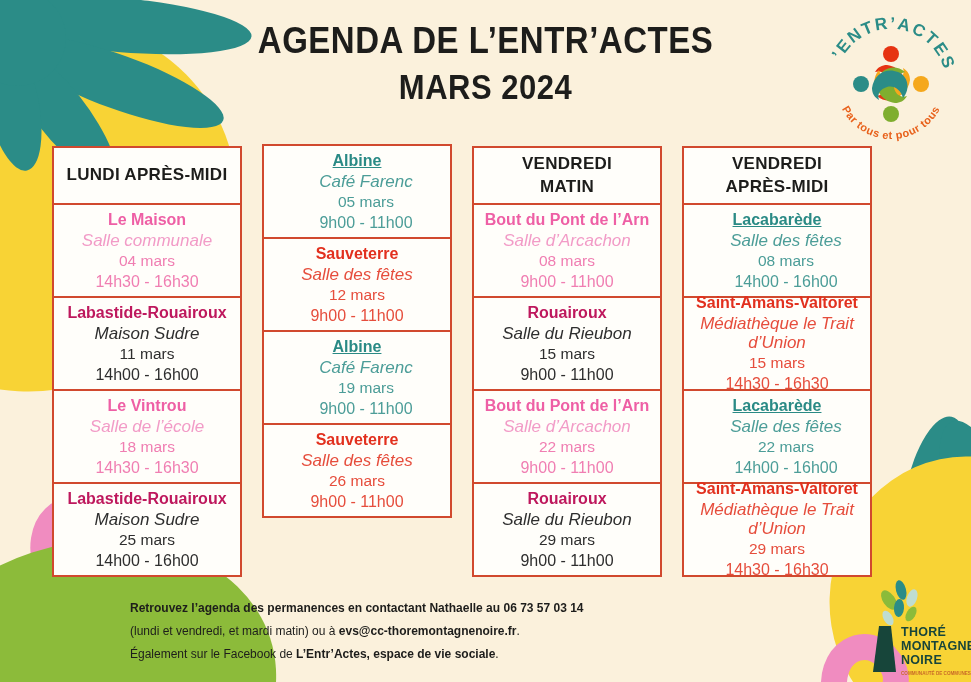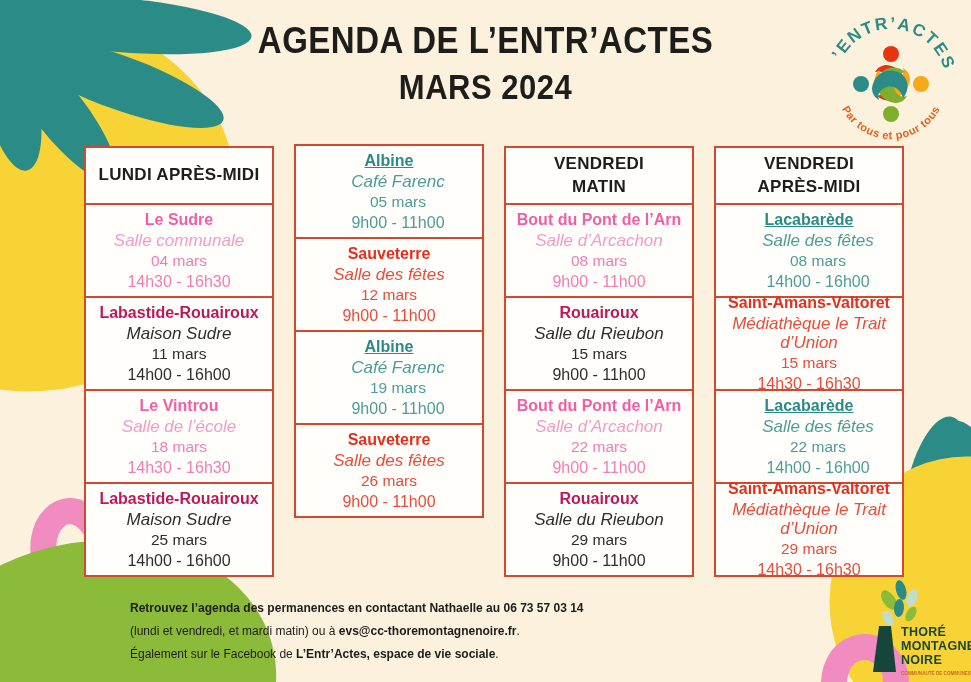--- a/index.html
+++ b/index.html
@@ -18,21 +18,21 @@
 
   
   #title-block { top:22px; left:0; width:971px; text-align:center; color:#1D1D1B; }
   #title-line1 { font-size:33px; font-weight:700; letter-spacing:.5px; transform:scaleY(1.12); }
   #title-line2 { font-size:31px; font-weight:700; letter-spacing:.5px; margin-top:10px; transform:scaleY(1.12); }
 
   
   #logo-badge { top:8px; left:815px; width:152px; height:152px; }
 
   
-  #agenda { top:146px; left:84px; display:grid; grid-template-columns:repeat(4,190px); column-gap:20px; }
+  #agenda { top:146px; left:52px; display:grid; grid-template-columns:repeat(4,190px); column-gap:20px; }
   .col { display:flex; flex-direction:column; }
   .hdr {
     height:59px; background:#FFFEFA; border:2px solid #D1492E;
     display:flex; align-items:center; justify-content:center; text-align:center;
     font-size:17px; font-weight:700; color:#1D1D1B; letter-spacing:.3px;
     white-space:pre-line; line-height:1.35;
   }
   .cell {
     height:95px; background:#FFFEFA; border:2px solid #D1492E; margin-top:-2px;
     display:flex; flex-direction:column; align-items:center; justify-content:center;
@@ -119,21 +119,21 @@
       <use href="#lp" transform="rotate(180)" fill="#7FAE2F"></use>
       <use href="#lp" transform="rotate(270)" fill="#2B8C87"></use>
     </g>
   </svg>
 
   <div class="layer" id="agenda">
 
     <div class="col">
       <div class="hdr">LUNDI APRÈS-MIDI</div>
       <div class="cell theme-pink">
-        <div class="place">Le Sudre</div>
+        <div class="place">Le Maison</div>
         <div class="venue">Salle communale</div>
         <div class="date">04 mars</div>
         <div class="time">14h30 - 16h30</div>
       </div>
       <div class="cell theme-black">
         <div class="place">Labastide-Rouairoux</div>
         <div class="venue">Maison Sudre</div>
         <div class="date">11 mars</div>
         <div class="time">14h00 - 16h00</div>
       </div>

